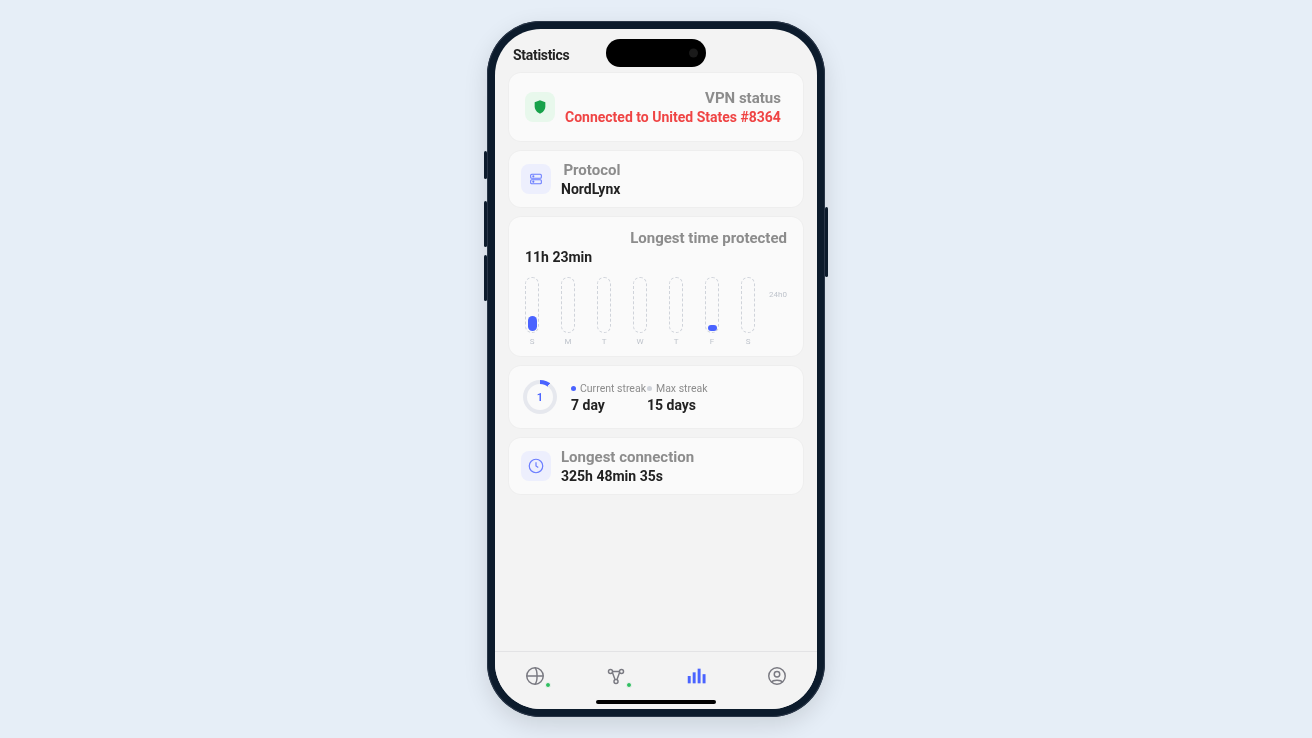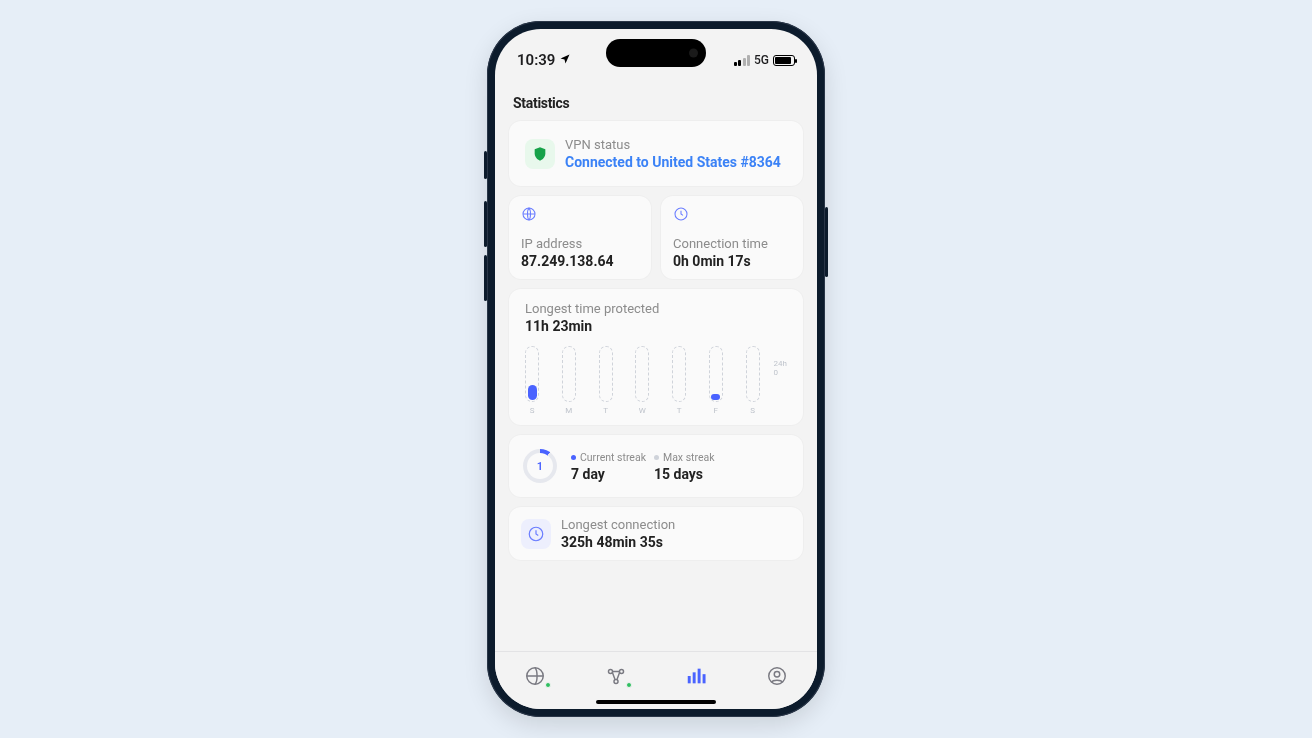--- a/index.html
+++ b/index.html
@@ -81,45 +81,45 @@
   .page-title { font-size: 14px; font-weight: 700; margin: 18px 4px 10px; letter-spacing:-.3px; color:#222;}
   .card {
     background: #fafafa;
     border-radius: 12px;
     padding: 10px 12px;
     margin-bottom: 10px;
     box-shadow: 0 0 0 1px rgba(0,0,0,.02);
   }
   .row2 { display:flex; gap:10px; margin-bottom:10px;}
   .row2 .card { flex:1; margin-bottom:0; }
-  .label { font-size: 13px; color:#8c8c8c; font-weight:400;}
+  .label { font-size: 15px; color:#8c8c8c; font-weight:700;text-align:right;}
   .value { font-size: 14px; font-weight:700; color:#222; margin-top:2px;}
   .vpn { display:flex; align-items:center; gap:10px; padding:6px 4px;}
   .iconbox { width:30px; height:30px; border-radius:8px; display:flex; align-items:center; justify-content:center; }
   .ib-green { background:#e8f8ec; }
   .ib-indigo { background:#edeffd; }
-  .vpn-status { font-size: 14px; font-weight:700; color:#3b82f6; margin-top:2px;}
+  .vpn-status { font-size: 14px; font-weight:700; color:#ef4444; margin-top:2px;}
   .small-icon { color:#6a7dff; }
 
   .week-card .value { margin-bottom:12px; }
   .chart { display:flex; align-items:flex-end; gap:14px; padding: 0 4px; position:relative;}
   .bars { flex:1; display:flex; justify-content:space-between; align-items:flex-end;}
   .barcol { display:flex; flex-direction:column; align-items:center; gap:4px;}
   .bar-outline { width:14px; height:56px; border:1px dashed #cfd3da; border-radius:8px; display:flex; align-items:flex-end; justify-content:center; padding-bottom:1px;}
   .bar-fill { width:9px; background:#4a63ff; border-radius:6px; }
   .daylabel { font-size:8px; color:#bfc4cc; }
-  .yaxis { font-size:8px; color:#bfc4cc; display:flex; flex-direction:column; justify-content:flex-start; height:56px; align-items:flex-start;}
+  .yaxis { font-size:8px; color:#bfc4cc; display:flex; justify-content:flex-start; height:56px; align-items:flex-start;}
 
   .streak { display:flex; align-items:center; gap:14px; padding:4px 2px;}
   .ring { width:34px;height:34px;border-radius:50%;
     background: conic-gradient(#4a63ff 0 36deg, #e6e8ee 36deg 360deg);
     display:flex;align-items:center;justify-content:center;position:relative;}
   .ring::before{content:"";position:absolute;inset:4px;border-radius:50%;background:#fafafa;}
   .ring span{position:relative;font-size:11px;font-weight:600;color:#4a63ff;}
-  .streak-info { display:flex; gap:8px;}
+  .streak-info { display:flex; gap:1px;}
   .dot { font-size:10.5px; color:#8c8c8c; display:flex; align-items:center; gap:4px;}
   .dot::before{content:"";width:5px;height:5px;border-radius:50%;background:#cfd3da;display:inline-block;}
   .dot.blue::before{background:#4a63ff;}
 
   .longest { display:flex; align-items:center; gap:10px;}
   .longest .iconbox { width:30px;height:30px; }
 
   .tabbar { height:58px; border-top:1px solid #e3e3e5; background:#f3f3f3; display:flex; justify-content:space-around; align-items:center; padding-bottom:10px;}
   .tab { width:44px; height:36px; display:flex;align-items:center;justify-content:center;position:relative;}
   .tab svg { display:block; }
@@ -130,83 +130,55 @@
 <body>
 
 <div class="phone">
   <div class="sidebtn sb-left1"></div>
   <div class="sidebtn sb-left2"></div>
   <div class="sidebtn sb-left3"></div>
   <div class="sidebtn sb-right"></div>
   <div class="screen">
     <div class="island"></div>
 
-    <div class="statusbar">
-      <div class="left">
-        <span>10:39</span>
-        <span class="loc-arrow">
-          <svg width="12" height="12" viewBox="0 0 24 24">
-              <path fill="#000" d="M3 11l18-8-8 18-2-8-8-2z"></path>
-            </svg>
-        </span>
-      </div>
-      <div class="right">
-        <span class="signal">
-          <span class="b1 on"></span>
-            <span class="b2 on"></span>
-            <span class="b3"></span>
-            <span class="b4"></span>
-        </span>
-        <span class="net">5G</span>
-        <span class="battery">
-            <span class="fill"></span>
-          </span>
-      </div>
-    </div>
 
     <div class="content">
       <h1 class="page-title">Statistics</h1>
 
       <div class="card">
         <div class="vpn">
           <div class="iconbox ib-green">
             <svg width="16" height="16" viewBox="0 0 24 24">
                 <path fill="#17a24a" d="M12 2l8 3v6c0 5-3.4 9.3-8 11-4.6-1.7-8-6-8-11V5l8-3z"></path>
               </svg>
           </div>
           <div>
             <div class="label">VPN status</div>
             <div class="vpn-status">Connected to United States #8364</div>
           </div>
         </div>
       </div>
 
-      <div class="row2">
-        <div class="card">
-          <div class="small-icon">
+
+      <div class="card">
+        <div style="display:flex;align-items:center;gap:10px;">
+          <div class="iconbox ib-indigo">
             <svg width="16" height="16" viewBox="0 0 24 24" fill="none" stroke="#6a7dff" stroke-width="1.6">
-                <circle cx="12" cy="12" r="9"></circle>
-                <path d="M3 12h18M12 3c3 3 3 15 0 18M12 3c-3 3-3 15 0 18"></path>
+                <rect x="4" y="5" width="16" height="6" rx="1.5"></rect>
+                <rect x="4" y="13" width="16" height="6" rx="1.5"></rect>
+                <circle cx="8" cy="8" r=".8" fill="#6a7dff"></circle>
+                <circle cx="8" cy="16" r=".8" fill="#6a7dff"></circle>
               </svg>
           </div>
-          <div class="label" style="margin-top:10px">IP address</div>
-          <div class="value">87.249.138.64</div>
-        </div>
-        <div class="card">
-          <div class="small-icon">
-            <svg width="16" height="16" viewBox="0 0 24 24" fill="none" stroke="#6a7dff" stroke-width="1.6">
-                <circle cx="12" cy="12" r="9"></circle>
-                <path d="M12 7v5l3 2"></path>
-              </svg>
-          </div>
-          <div class="label" style="margin-top:10px">Connection time</div>
-          <div class="value">0h 0min 17s</div>
-        </div>
-      </div>
-
+          <div>
+            <div class="label">Protocol</div>
+            <div class="value">NordLynx</div>
+          </div>
+        </div>
+      </div>
 
       <div class="card week-card">
         <div class="label" style="padding:2px 4px 0">Longest time protected</div>
         <div class="value" style="padding:0 4px">11h 23min</div>
         <div class="chart">
           <div class="bars" id="chart-bars">
               <div class="barcol">
                 <div class="bar-outline">
                   <div class="bar-fill" style="height: 14.5833px;"></div>
                 </div>

